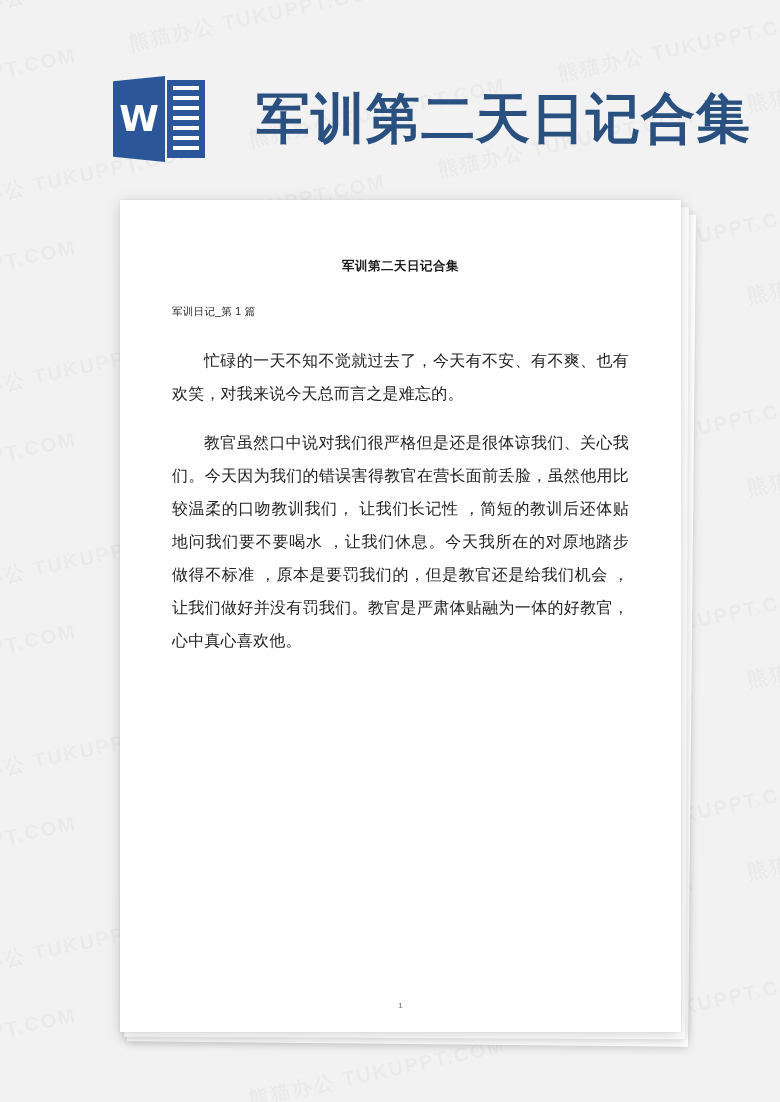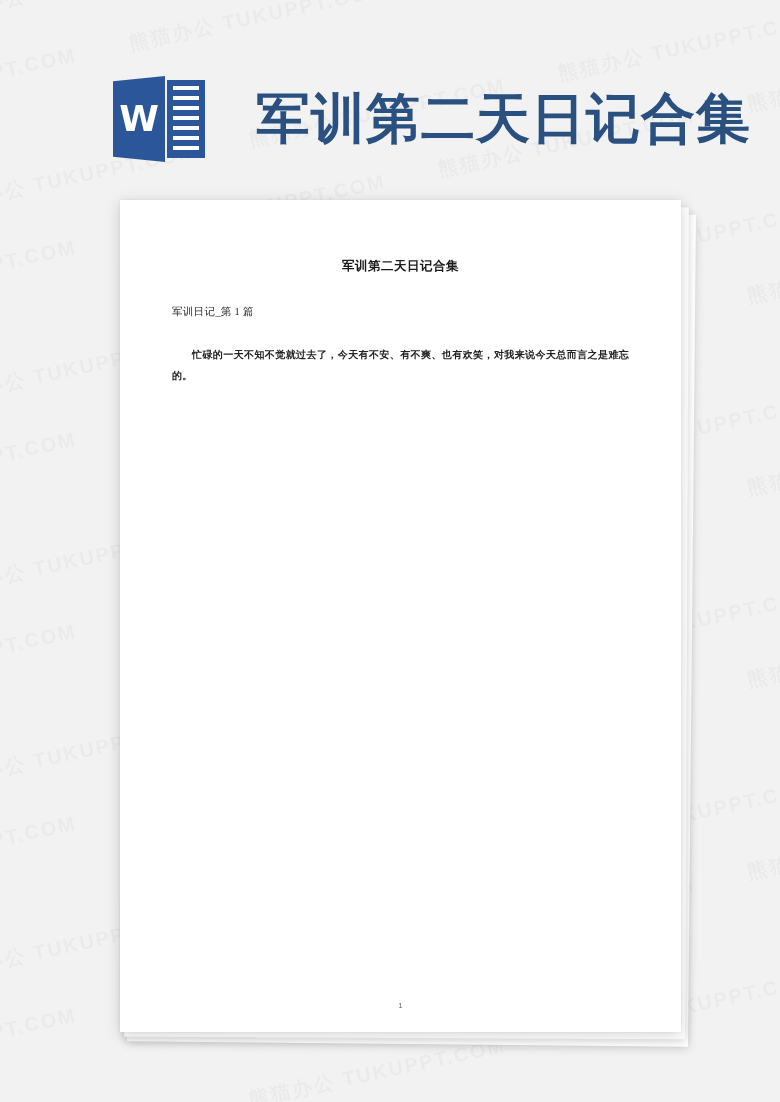--- a/index.html
+++ b/index.html
@@ -126,33 +126,31 @@
     margin-top: 10px;
     margin-bottom: 30px;
     font-family: "Liberation Sans", sans-serif;
   }
 
   #subheading {
     font-size: 10.5px;
     color: #2a2a2a;
     margin-bottom: 26px;
     letter-spacing: 0.3px;
-    font-family: Liberation Serif, serif;
   }
 
   .body-para {
-    font-size: 10px;
+    font-size: 16px;
     color: #232323;
     line-height: 2.06;
     text-align: justify;
     text-justify: inter-ideograph;
     text-indent: 2em;
     margin-bottom: 16px;
     letter-spacing: 0.2px;
-    font-weight: bold;
   }
 
   #page-number {
     position: absolute;
     left: 0;
     bottom: 22px;
     width: 561px;
     text-align: center;
     font-size: 8px;
     color: #6d6d6d;
@@ -218,20 +216,21 @@
   <div class="paper" id="paper-back-1"></div>
 
   <div class="paper" id="paper-front">
     <div id="doc-content">
 
       <div id="page-heading">军训第二天日记合集</div>
 
       <div id="subheading">军训日记_第 1 篇</div>
 
       <p class="body-para">忙碌的一天不知不觉就过去了，今天有不安、有不爽、也有欢笑，对我来说今天总而言之是难忘的。</p>
+      <p class="body-para">教官虽然口中说对我们很严格但是还是很体谅我们、关心我们。今天因为我们的错误害得教官在营长面前丢脸，虽然他用比较温柔的口吻教训我们， 让我们长记性 ，简短的教训后还体贴地问我们要不要喝水 ，让我们休息。今天我所在的对原地踏步做得不标准 ，原本是要罚我们的，但是教官还是给我们机会 ，让我们做好并没有罚我们。教官是严肃体贴融为一体的好教官，心中真心喜欢他。</p>
 
       <div id="page-number">1</div>
     </div>
   </div>
 </div>
 
 <div id="header">
 
   <div id="word-logo">
     <div class="logo-panel"></div>

